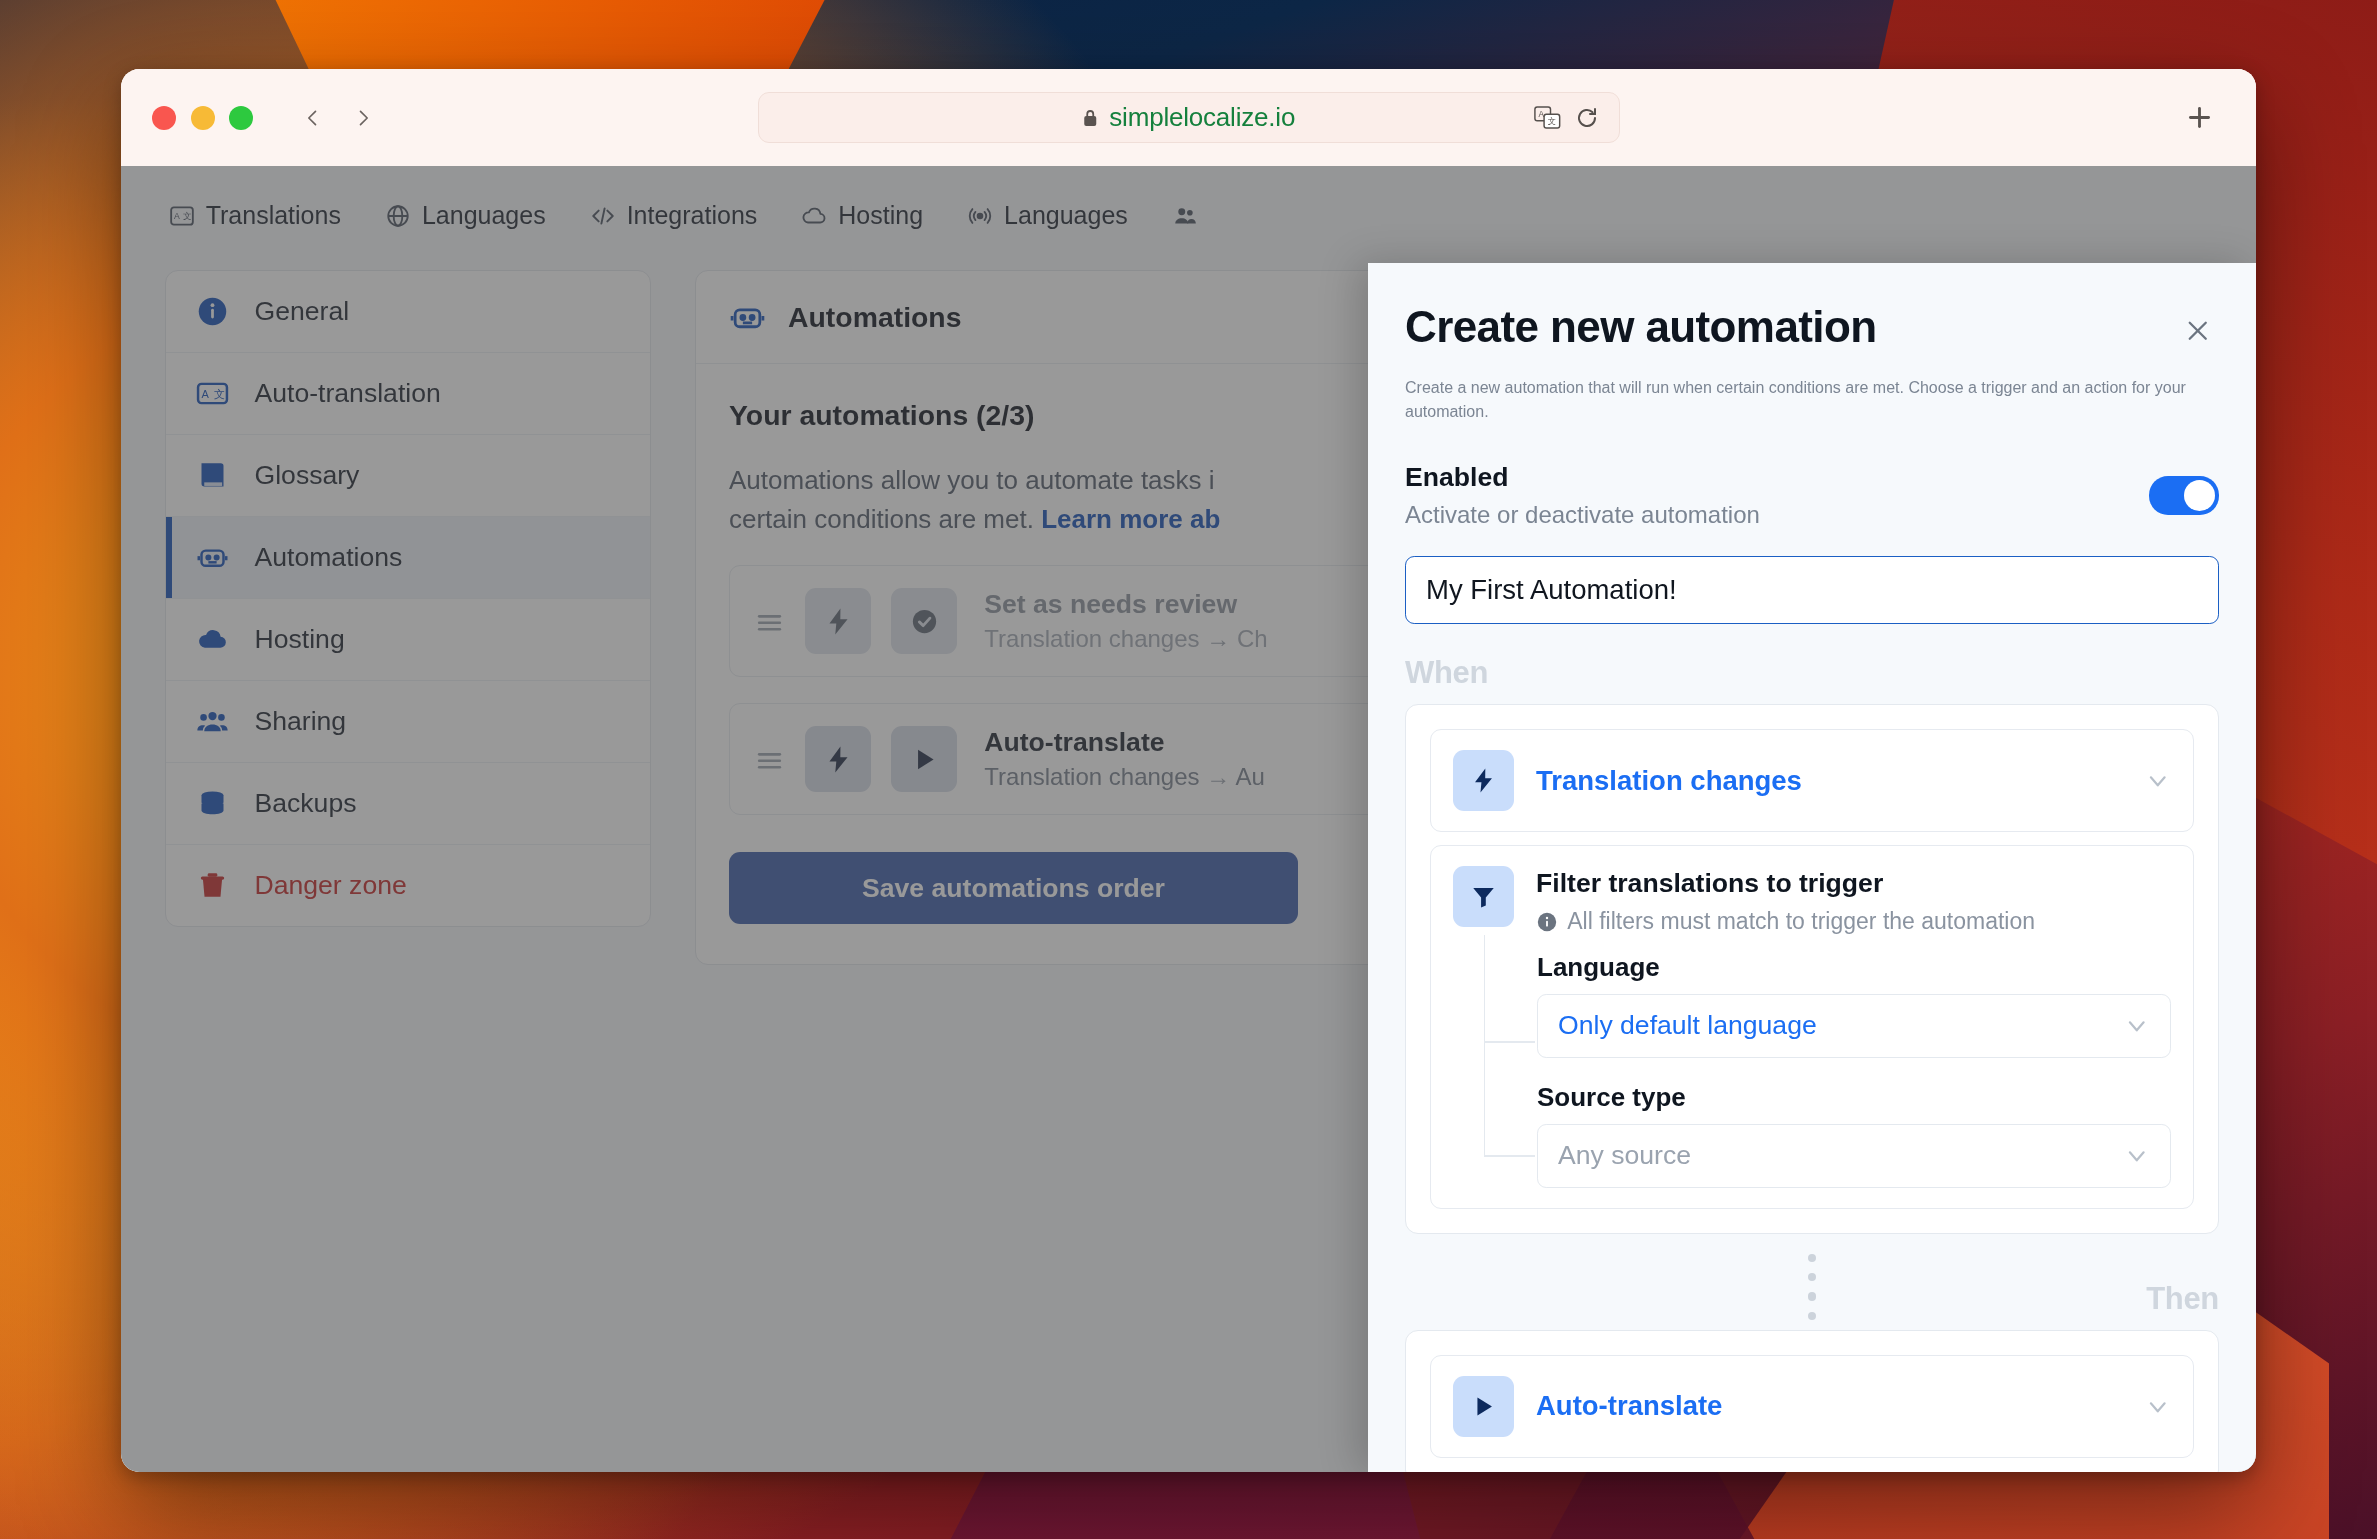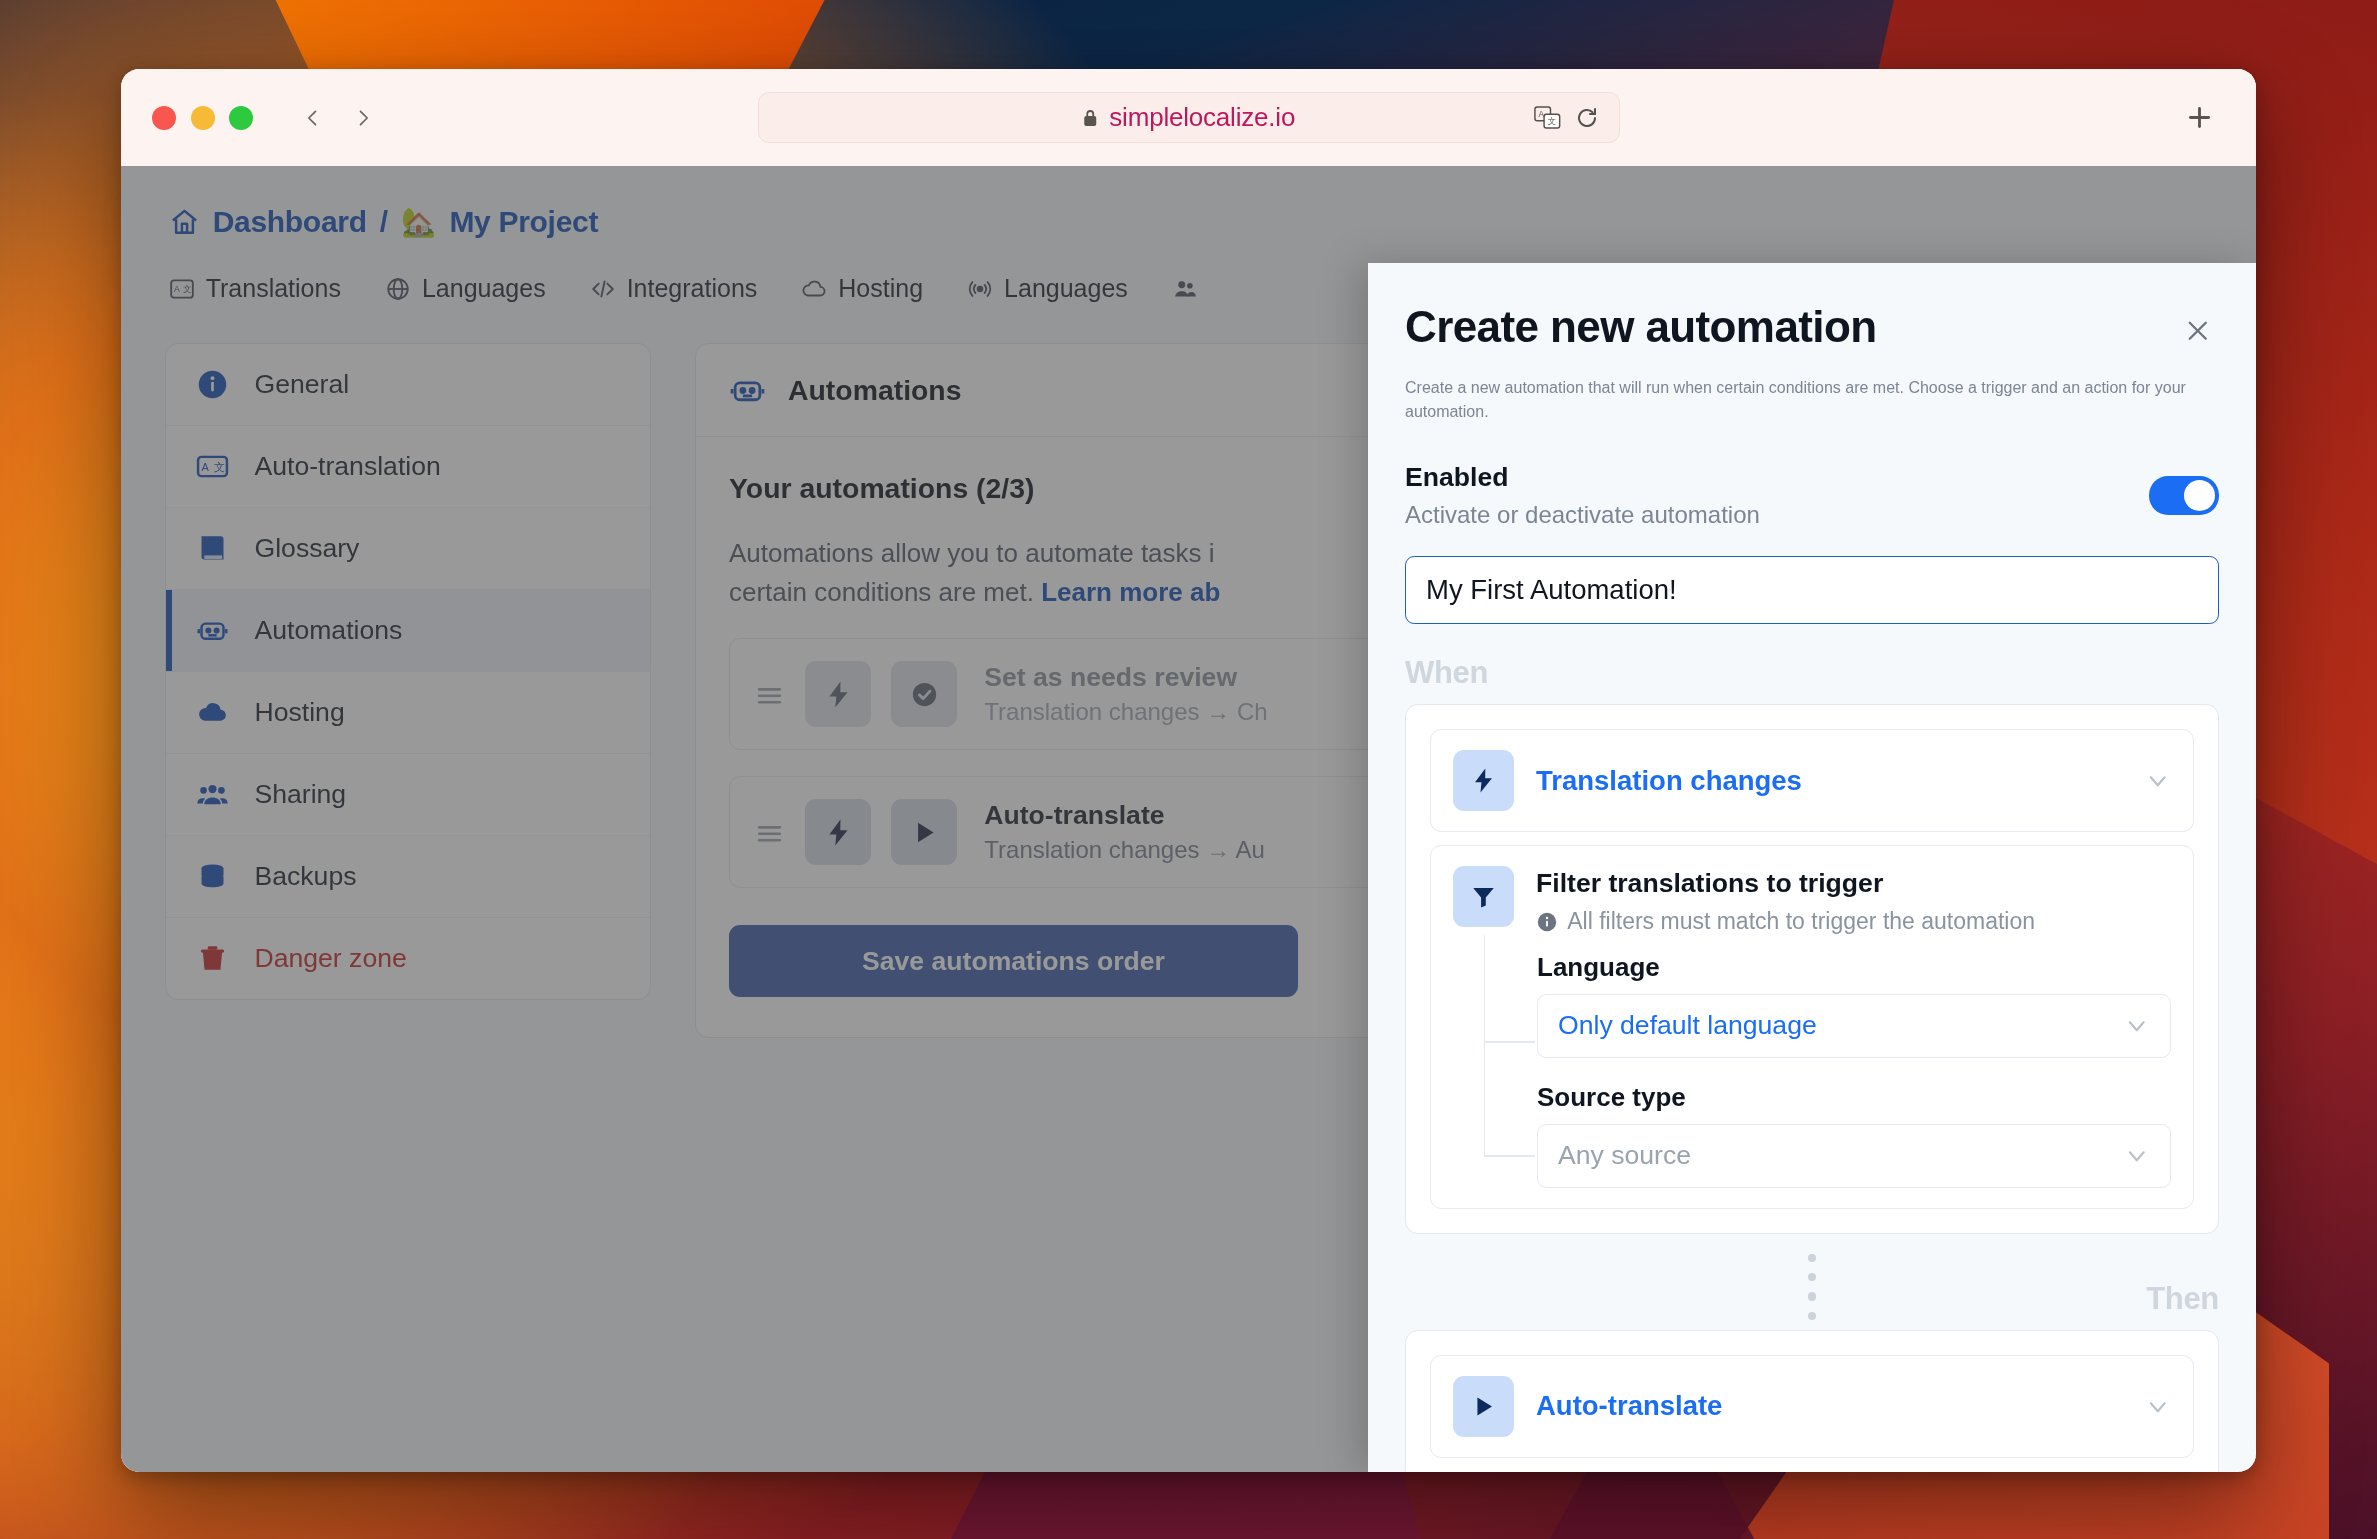--- a/index.html
+++ b/index.html
@@ -65,21 +65,21 @@
     color: #6b6360;
   }
   .navbtn svg { width: 20px; height: 26px; }
   .urlbar {
     position: absolute; left: 50%; transform: translateX(-50%);
     width: 862px; height: 51px; background: #fbeeea; border-radius: 11px;
     border: 0.9px solid #f0ded8; display: flex; align-items: center; justify-content: center;
     gap: 11px;
   }
   .url-lock svg { width: 16.5px; height: 20px; display:block; }
-  .url-text { font-size: 26px; color: #be185d; letter-spacing: -0.2px; }
+  .url-text { font-size: 26px; color: #15803d; letter-spacing: -0.2px; }
   .url-right {
     position: absolute; right: 20px; display: flex; align-items: center; gap: 13px; color: #56504d;
   }
   .url-right svg { display: block; }
   .plusbtn {
     position: absolute; right: 35px; width: 44px; height: 44px;
     display: flex; align-items: center; justify-content: center; color: #5a5350;
   }
 
   
@@ -317,33 +317,20 @@
           <line x1="12" y1="5" x2="12" y2="19"></line>
           <line x1="5" y1="12" x2="19" y2="12"></line>
         </svg>
     </div>
   </div>
 
   <div class="page">
 
     <div class="app">
 
-      <div class="breadcrumb">
-        <span class="bc-home">
-          <svg viewBox="0 0 24 24" fill="none" stroke="#1650b8" stroke-width="1.9" stroke-linejoin="round">
-              <path d="M3 10.5 12 3l9 7.5"></path>
-              <path d="M5.5 9.5V20h13V9.5"></path>
-              <rect x="10" y="13" width="4" height="7"></rect>
-            </svg>
-        </span>
-        <span class="bc-link">Dashboard</span>
-        <span class="bc-sep">/</span>
-        <span class="bc-emoji">🏡</span>
-        <span class="bc-link">My Project</span>
-      </div>
 
       <div class="tabs">
         <div class="tab">
           <span>
             <svg viewBox="0 0 24 24" fill="none" stroke="currentColor" stroke-width="1.7" style="font-size:27px">
                 <rect x="2" y="4" width="20" height="16" rx="2.5"></rect>
                 <text x="4.5" y="15" font-size="8" fill="currentColor" stroke="none" font-family="Liberation Sans">A</text>
                 <text x="13" y="15" font-size="8" fill="currentColor" stroke="none" font-family="Liberation Sans">文</text>
               </svg>
           </span>

